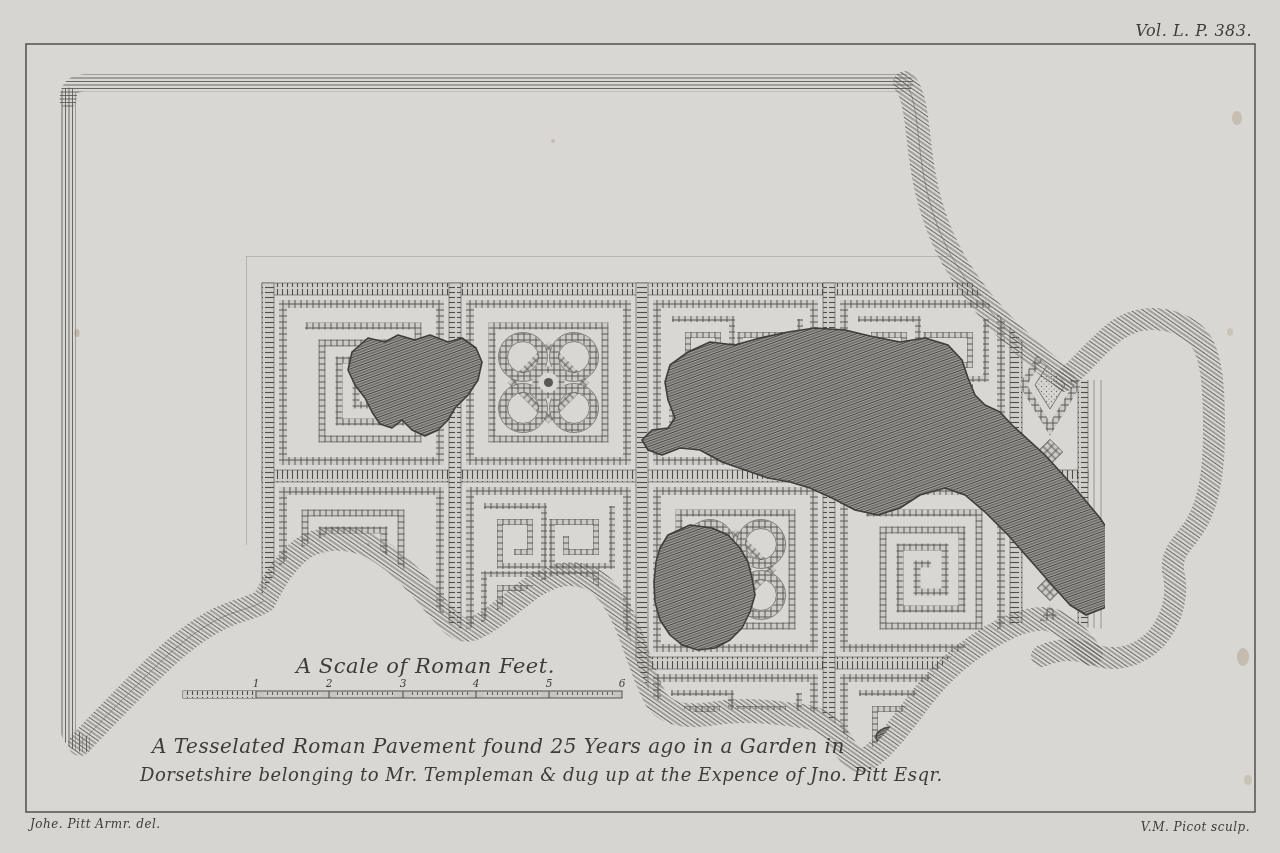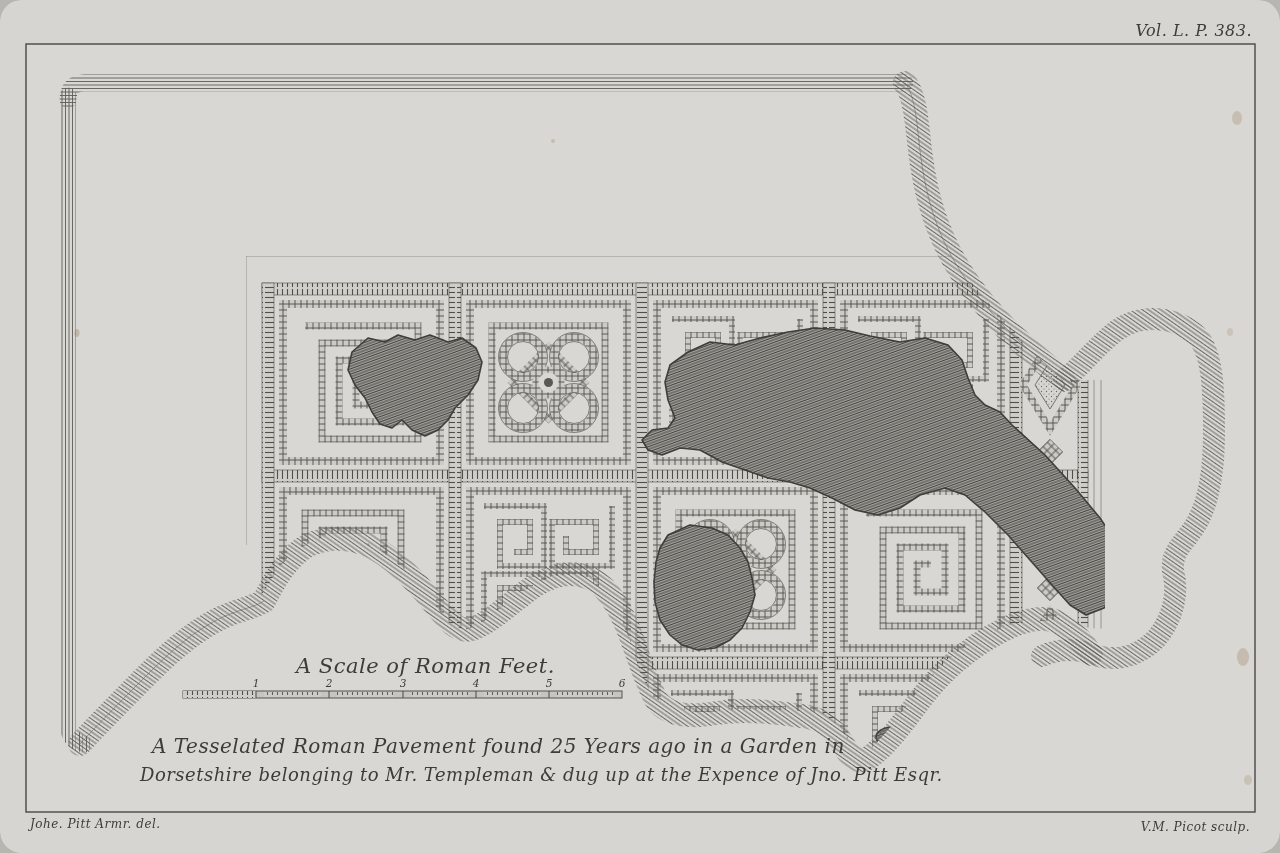--- a/index.html
+++ b/index.html
@@ -4,21 +4,20 @@
 <style>
   html,body{margin:0;padding:0;background:#b8b6b1;}
   .stage{
     position:relative;width:1280px;height:853px;overflow:hidden;
     background:#d5d4d0;
     font-family:"DejaVu Serif","Liberation Serif",serif;
     box-shadow: inset 14px 0 20px -12px rgba(60,55,45,.55),
                 inset -18px 0 26px -12px rgba(70,60,45,.5),
                 inset 0 10px 14px -10px rgba(60,55,45,.35),
                 inset 0 -12px 16px -10px rgba(60,55,45,.4);
-    border-radius: 21px;
   }
   svg{position:absolute;left:0;top:0;}
   text{fill:#3e3c38;}
   .script-text{font-style:italic;letter-spacing:.5px;}
 </style>
 </head>
 <body>
 
 <div class="stage">
 <svg width="1280" height="853" viewBox="0 0 1280 853">

